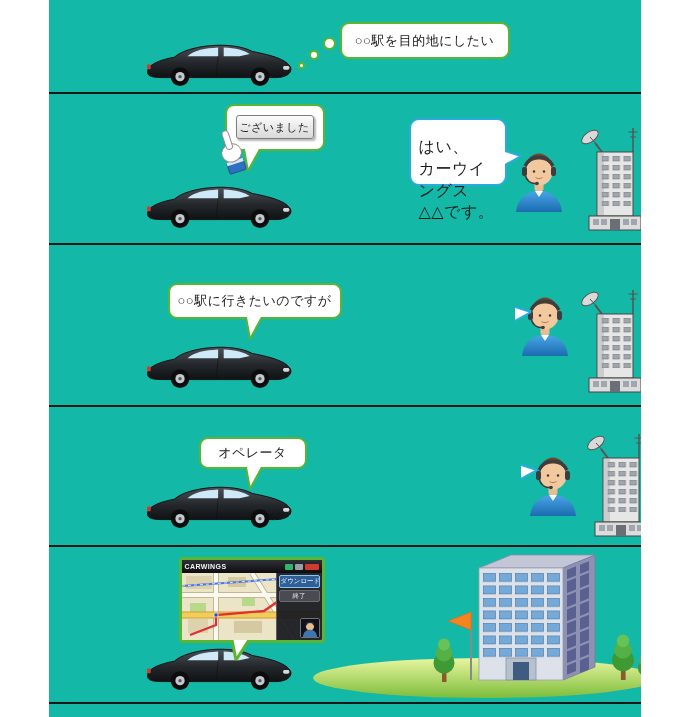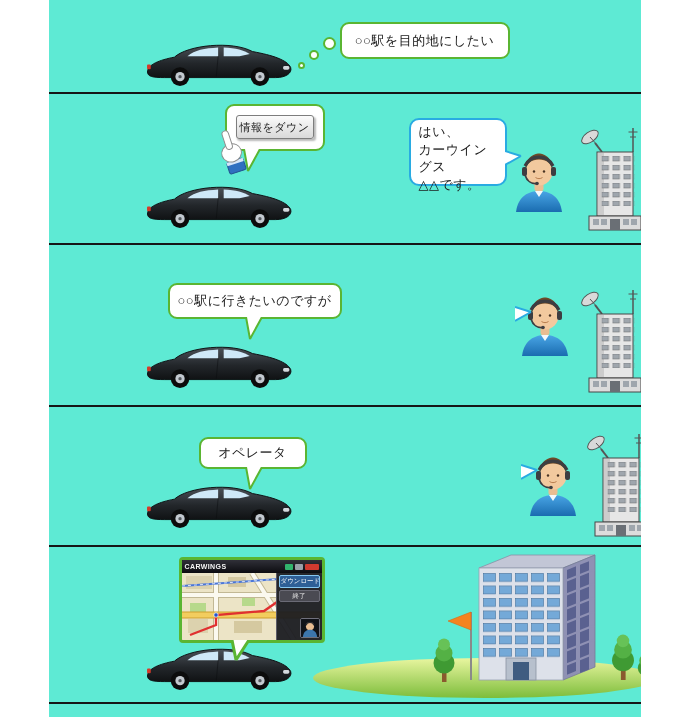--- a/index.html
+++ b/index.html
@@ -1,22 +1,22 @@
 <!DOCTYPE html>
 <html lang="ja"><head>
 <meta charset="utf-8">
 <style>
   *{margin:0;padding:0;box-sizing:border-box}
   html,body{background:#fff}
   body{font-family:"Liberation Sans","DejaVu Sans",sans-serif;color:#1a1a1a}
-  .stage{position:relative;width:592px;height:717px;margin:0 auto;background:#5eead4;overflow:hidden}
+  .stage{position:relative;width:592px;height:717px;margin:0 auto;background:#14b8a6;overflow:hidden}
   .sep{position:absolute;left:0;width:689px;height:2px;background:#161616}
   .abs{position:absolute}
   .bubble-green{position:absolute;z-index:1;border:2px solid #5ab532;border-radius:9px;background:#fff;display:flex;align-items:center;justify-content:center;font-size:13px;letter-spacing:.5px;text-align:center}
-  .bubble-blue{position:absolute;z-index:1;border:2px solid #29abe2;border-radius:10px;background:#fff;font-size:13px;line-height:1.36;padding:3px 8px;white-space:pre-line;letter-spacing:.5px}
+  .bubble-blue{position:absolute;z-index:1;border:2px solid #29abe2;border-radius:10px;background:#fff;font-size:16px;line-height:1.36;padding:16px 8px;white-space:pre-line;letter-spacing:.5px}
   .tail{position:absolute;z-index:2}
   .dot{position:absolute;border:2px solid #5ab532;border-radius:50%;background:#fff}
   .btn-operator{position:absolute;left:50%;top:9px;transform:translateX(-50%);width:78px;height:24px;display:flex;align-items:center;justify-content:center;font-size:11px;color:#222;background:linear-gradient(#fbfbfb,#d9d9d9);border:1px solid #7d7d7d;border-radius:3px;box-shadow:1.5px 2px 2px rgba(0,0,0,.28)}
   .hand{position:absolute;z-index:3;transform:rotate(-18deg)}
   
   .nav-screen{position:absolute;left:130px;top:557px;width:146px;height:86px;border:3px solid #5ab532;border-radius:4px;background:#000;z-index:1;overflow:hidden}
   .nav-top{height:13px;background:linear-gradient(#303038,#0c0c10);display:flex;align-items:center;padding:0 3px;gap:2px}
   .nav-brand{font-size:7px;font-weight:bold;color:#f4f4f4;letter-spacing:.4px;flex:0 0 auto}
   .nav-spacer{flex:1}
   .st{display:inline-block;height:6px;border-radius:1px}
@@ -120,21 +120,21 @@
   <span class="dot" style="left:249px;top:62px;width:7px;height:7px"></span>
   <span class="dot" style="left:260px;top:50px;width:10px;height:10px"></span>
   <span class="dot" style="left:274px;top:37px;width:13px;height:13px"></span>
   <div class="bubble-green" style="left:291px;top:22px;width:170px;height:37px">○○駅を目的地にしたい</div>
   <div class="sep" style="top:92px"></div>
 
   <svg class="abs" style="left:92px;top:172px" width="158" height="58">
       <use href="#sym-car"></use>
     </svg>
   <div class="bubble-green" style="left:176px;top:104px;width:100px;height:47px">
-    <span class="btn-operator">情報をダウン</span>
+    <span class="btn-operator">ございました</span>
   </div>
   <svg class="tail" style="left:194px;top:149px" width="20" height="24">
     <polygon points="1,0 17,0 5,22" fill="#fff"></polygon>
       <path d="M1,0 L5,22 M17,0 L5,22" stroke="#5ab532" stroke-width="2" fill="none"></path>
   </svg>
   <svg class="hand" style="left:165px;top:128px" width="34" height="46" viewBox="0 0 34 46">
     <rect x="9" y="33" width="17" height="12" rx="2" fill="#2f6fc0" stroke="#235694"></rect>
     <rect x="9" y="33" width="17" height="3.5" fill="#d7e6f9"></rect>
     <ellipse cx="17" cy="25" rx="10" ry="9" fill="#fff" stroke="#8d8d8d"></ellipse>
     <rect x="13.5" y="2" width="6.5" height="19" rx="3.2" fill="#fff" stroke="#8d8d8d"></rect>

